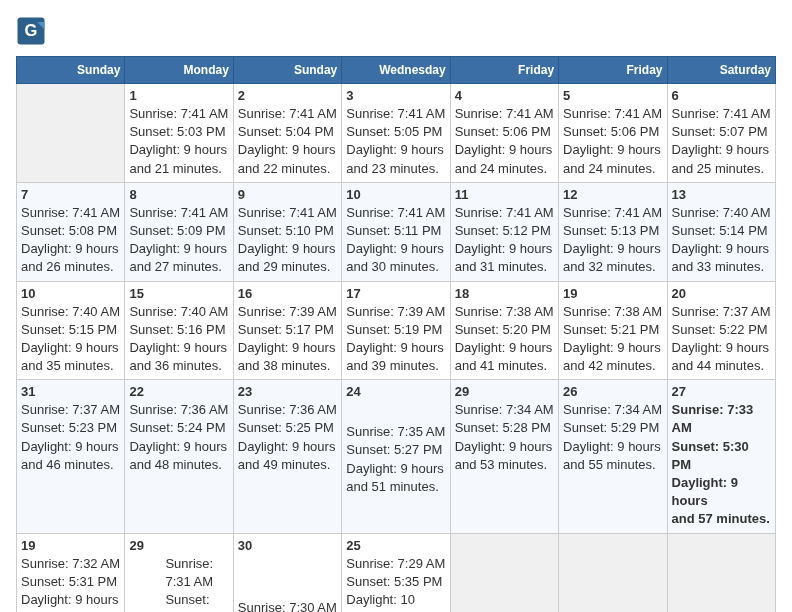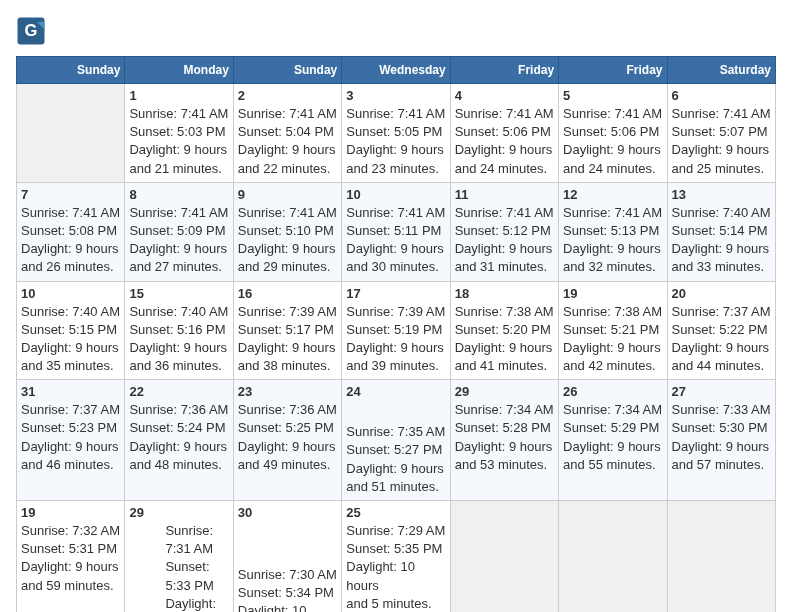--- a/index.html
+++ b/index.html
@@ -312,21 +312,21 @@
         </td>
         <td>
           <div class="day-num">26</div>
           <div class="day-info" style="white-space: pre-line;">Sunrise: 7:34 AM
 Sunset: 5:29 PM
 Daylight: 9 hours
 and 55 minutes.</div>
         </td>
         <td>
           <div class="day-num">27</div>
-          <div class="day-info" style="white-space: pre-line;">Sunrise: 7:33 AM
+          <div class="day-info" style="white-space: pre-line; font-weight: bold;">Sunrise: 7:33 AM
 Sunset: 5:30 PM
 Daylight: 9 hours
 and 57 minutes.</div>
         </td>
       </tr>
       <tr>
         <td>
           <div class="day-num">19</div>
           <div class="day-info" style="white-space: pre-line;">Sunrise: 7:32 AM
 Sunset: 5:31 PM

